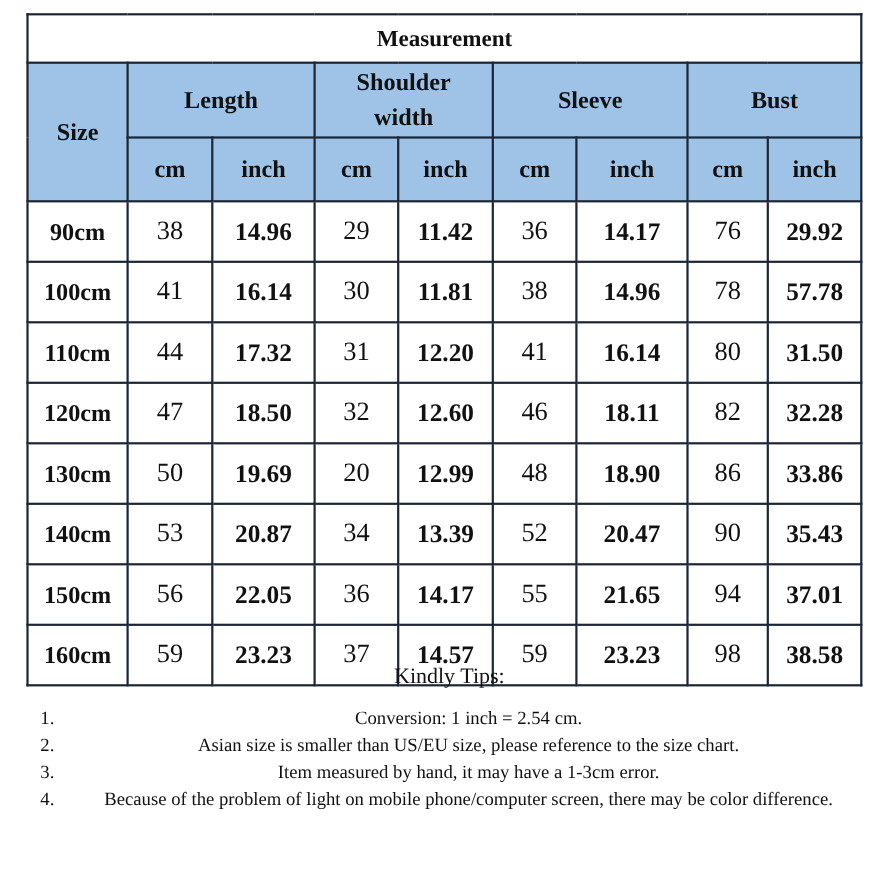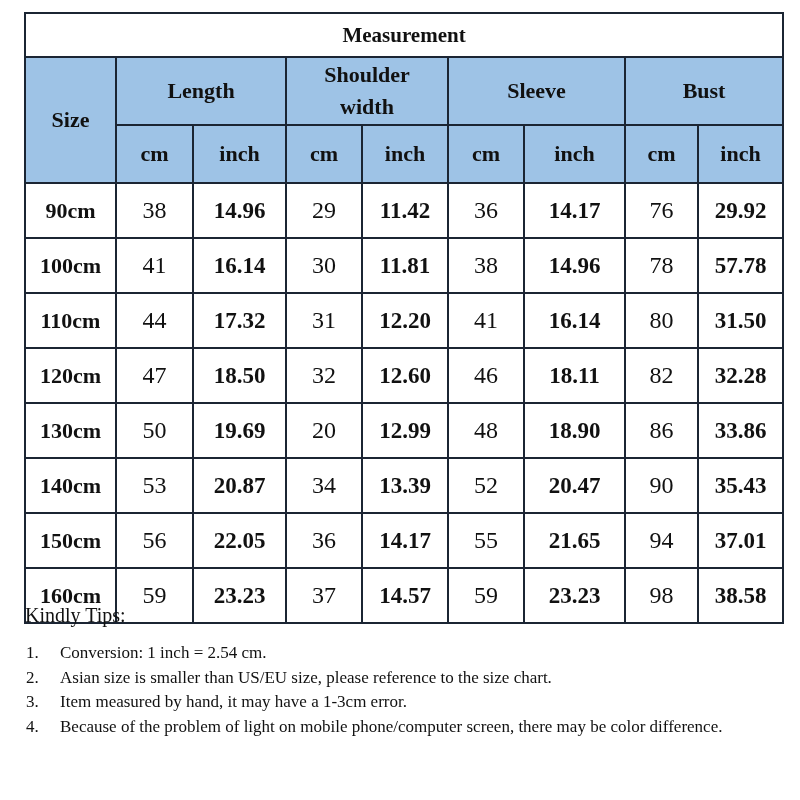--- a/index.html
+++ b/index.html
@@ -13,21 +13,21 @@
     text-align: center; vertical-align: middle;
     font-weight: bold; padding: 0;
   }
   .title-cell { height: 42px; background: #ffffff; font-size: 21px; }
   .hdr { background: #9ec3e6; font-size: 22px; line-height: 32px; }
   .grp { height: 66px; }
   .unit { height: 56px; }
   .data td { height: 53px; background: #ffffff; font-size: 23px; }
   .data td.size { font-size: 22px; }
   .data td.num-cm { font-weight: normal; font-family: "Liberation Serif", serif; font-size: 24px; }
-  .tips { position: absolute; left: 22px; top: 604px; width: 770px; font-family: "Liberation Serif", serif; }
+  .tips { position: absolute; left: 22px; top: 604px; width: 770px; font-family: "Liberation Serif", serif; text-align: center; }
   .tips-title { font-size: 20px; margin: 0 0 14px 3px; }
   .tips ol { margin: 0; padding: 0; list-style: none; }
   .tips li { font-size: 17px; line-height: 24.5px; display: flex; }
   .tips li .n { width: 34px; flex: none; padding-left: 4px; }
   .tips li .t { flex: 1; }
 </style>
 </head>
 <body>
 
 <table class="size-table">

